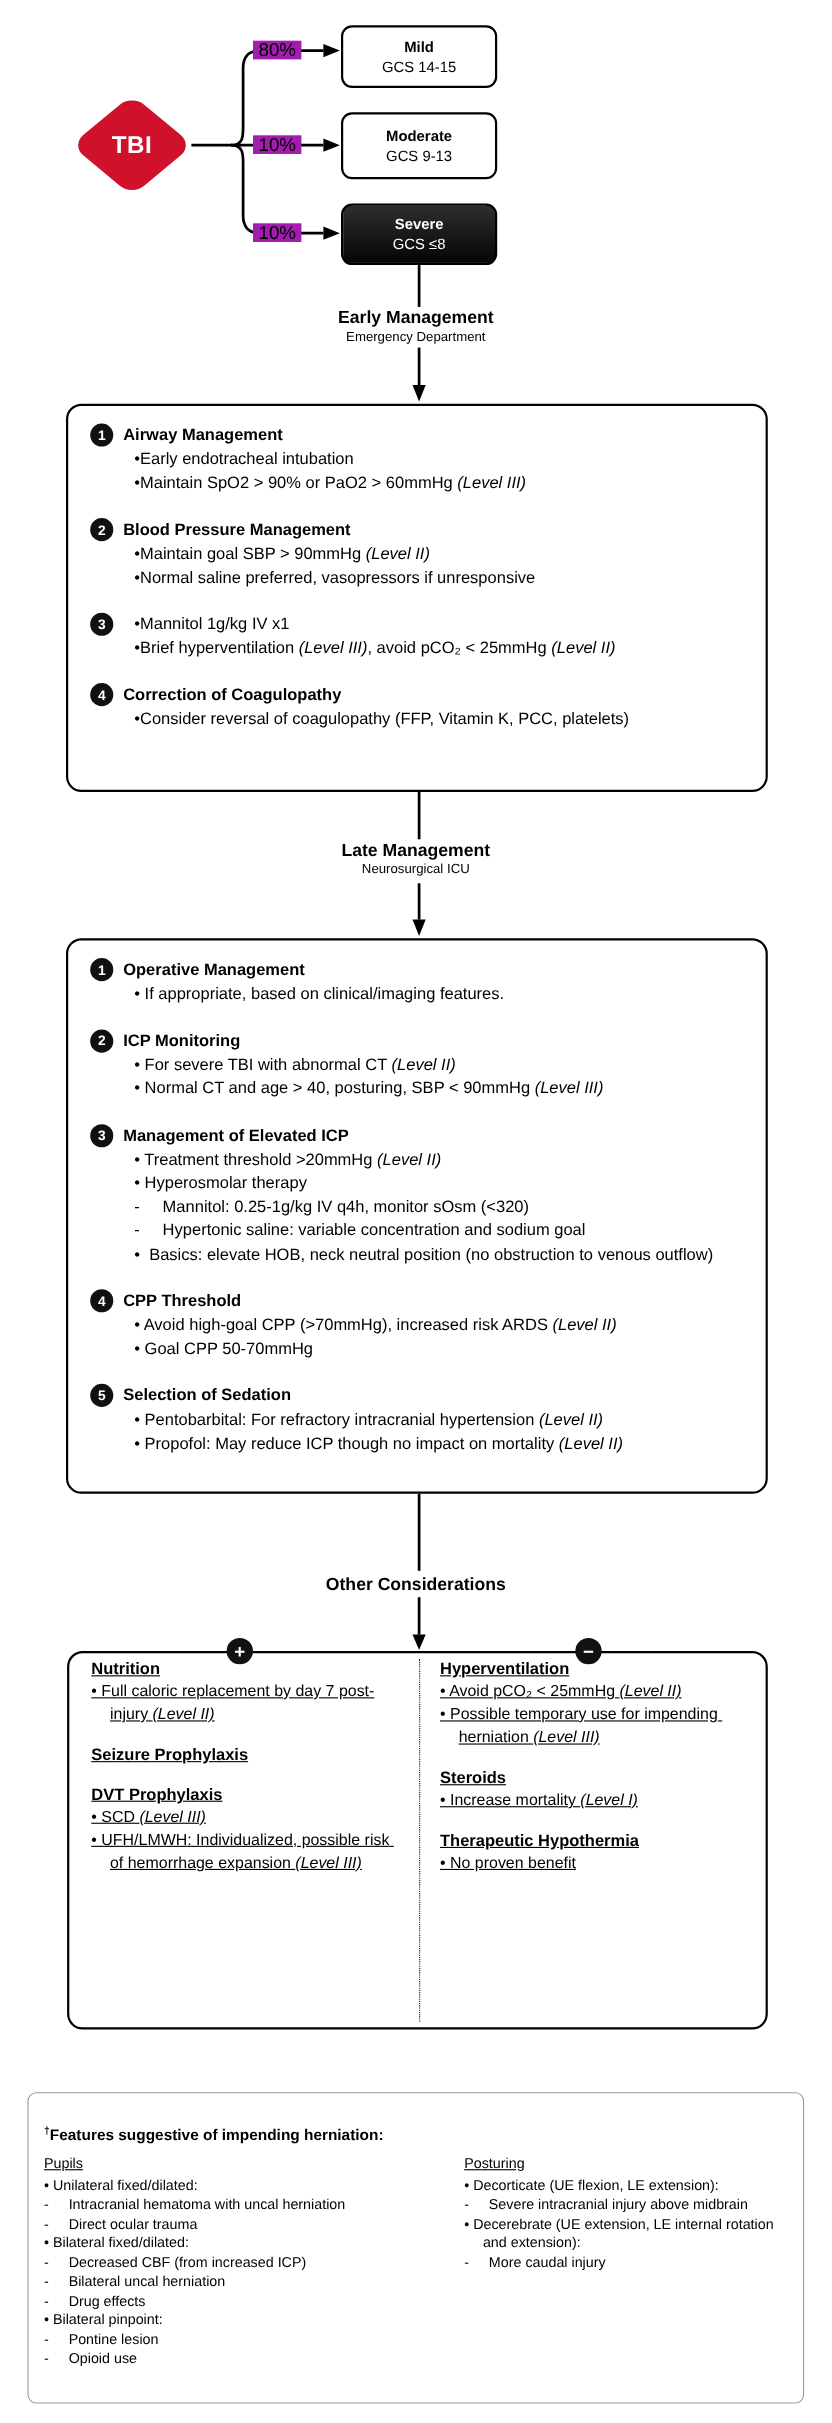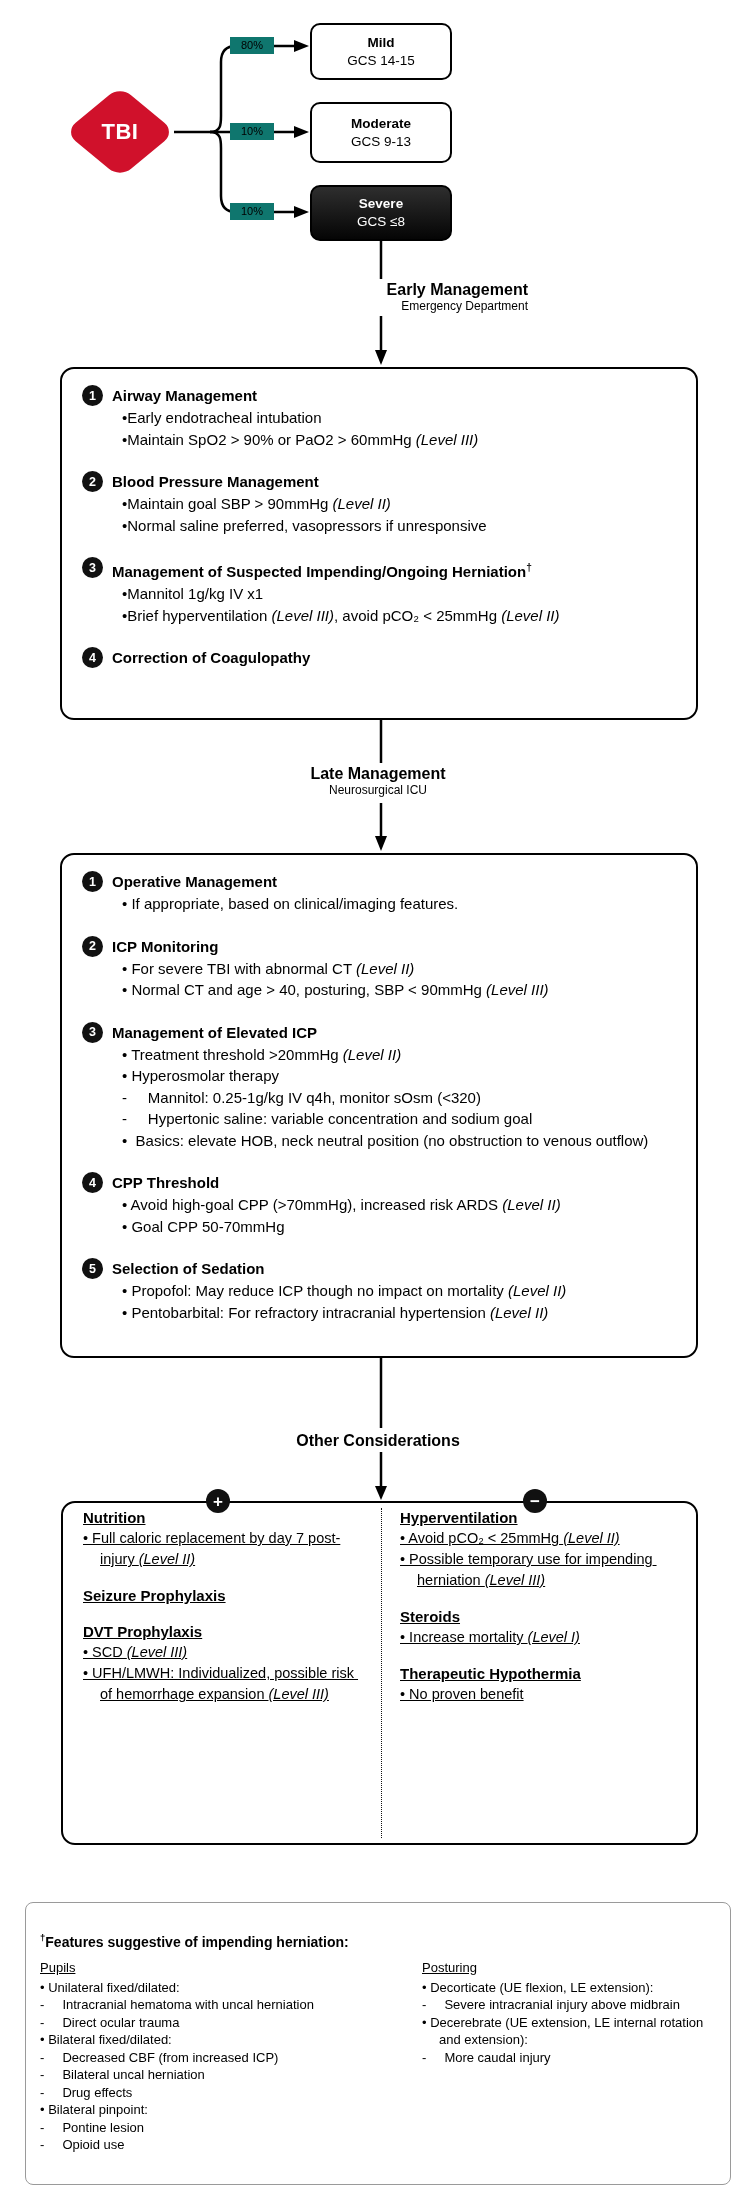--- a/index.html
+++ b/index.html
@@ -10,21 +10,21 @@
   svg.connectors polygon{fill:#000;stroke:none;}
 
   
   .diamond-wrap{position:absolute;left:66px;top:86px;width:108px;height:92px;z-index:2;}
   .diamond{position:absolute;left:50%;top:50%;width:70px;height:70px;background:#d0112b;border-radius:14px;
            transform:translate(-50%,-50%) scale(1.12,0.93) rotate(45deg);}
   .diamond-label{position:absolute;left:0;top:0;width:100%;height:100%;display:flex;align-items:center;justify-content:center;
            color:#fff;font-weight:bold;font-size:22px;letter-spacing:.5px;}
 
   
-  .pct{position:absolute;left:230px;width:44px;text-align:center;background:#0f766e;font-size:11px;line-height:17px;z-index:1;}
+  .pct{position:absolute;left:230px;width:44px;text-align:center;background:#a21caf;font-size:17px;line-height:17px;z-index:1;}
 
   
   .tri-box{position:absolute;left:310px;width:142px;border:2.5px solid #000;border-radius:10px;background:#fff;
            display:flex;flex-direction:column;align-items:center;justify-content:center;z-index:1;box-sizing:border-box;line-height:1.3;}
   .tri-title{font-weight:bold;font-size:13.5px;}
   .tri-sub{font-size:13.5px;}
   .tri-box.dark{background:linear-gradient(180deg,#2e2e2e,#050505);color:#fff;}
 
   
   .stage{position:absolute;left:228px;width:300px;text-align:center;background:#fff;z-index:1;}
@@ -109,21 +109,21 @@
   </div>
   <div class="tri-box" style="top:102px;height:61px;">
     <div class="tri-title">Moderate</div>
     <div class="tri-sub">GCS 9-13</div>
   </div>
   <div class="tri-box dark" style="top:185px;height:56px;">
     <div class="tri-title">Severe</div>
     <div class="tri-sub">GCS ≤8</div>
   </div>
 
-  <div class="stage" style="top:281px;text-align:right;">
+  <div class="stage" style="top:281px;">
     <div class="stage-title">Early Management</div>
     <div class="stage-sub">Emergency Department</div>
   </div>
 
   <div class="mgmt-box" style="top:367px;height:353px;">
     <div class="item">
       <span class="badge">1</span>
       <div class="item-body">
         <div class="item-title fmt">Airway Management</div>
         <div class="item-line line bullet fmt">•Early endotracheal intubation</div>
@@ -134,29 +134,29 @@
       <span class="badge">2</span>
       <div class="item-body">
         <div class="item-title fmt">Blood Pressure Management</div>
         <div class="item-line line bullet fmt">•Maintain goal SBP &gt; 90mmHg <em>(Level II)</em></div>
         <div class="item-line line bullet fmt">•Normal saline preferred, vasopressors if unresponsive</div>
       </div>
     </div>
     <div class="item">
       <span class="badge">3</span>
       <div class="item-body">
-        <div class="item-title fmt">Management of Suspected Impending/Ongoing Herniation<sup>†</sup></div>
         <div class="item-line line bullet fmt">•Mannitol 1g/kg IV x1</div>
         <div class="item-line line bullet fmt">•Brief hyperventilation <em>(Level III)</em>, avoid pCO₂ &lt; 25mmHg <em>(Level II)</em></div>
       </div>
     </div>
     <div class="item">
       <span class="badge">4</span>
       <div class="item-body">
         <div class="item-title fmt">Correction of Coagulopathy</div>
+        <div class="item-line line bullet fmt">•Consider reversal of coagulopathy (FFP, Vitamin K, PCC, platelets)</div>
       </div>
     </div>
   </div>
 
   <div class="stage" style="top:765px;">
     <div class="stage-title">Late Management</div>
     <div class="stage-sub">Neurosurgical ICU</div>
   </div>
 
   <div class="mgmt-box" style="top:853px;height:505px;">
@@ -191,22 +191,22 @@
       <div class="item-body">
         <div class="item-title fmt">CPP Threshold</div>
         <div class="item-line line bullet fmt">• Avoid high-goal CPP (&gt;70mmHg), increased risk ARDS <em>(Level II)</em></div>
         <div class="item-line line bullet fmt">• Goal CPP 50-70mmHg</div>
       </div>
     </div>
     <div class="item">
       <span class="badge">5</span>
       <div class="item-body">
         <div class="item-title fmt">Selection of Sedation</div>
+        <div class="item-line line bullet fmt">• Pentobarbital: For refractory intracranial hypertension <em>(Level II)</em></div>
         <div class="item-line line bullet fmt">• Propofol: May reduce ICP though no impact on mortality <em>(Level II)</em></div>
-        <div class="item-line line bullet fmt">• Pentobarbital: For refractory intracranial hypertension <em>(Level II)</em></div>
       </div>
     </div>
   </div>
 
   <div class="stage" style="top:1432px;">
     <div class="stage-title">Other Considerations</div>
   </div>
 
   <div class="badge-circle" style="left:206px;top:1489px;">+</div>
   <div class="badge-circle" style="left:523px;top:1489px;">−</div>

